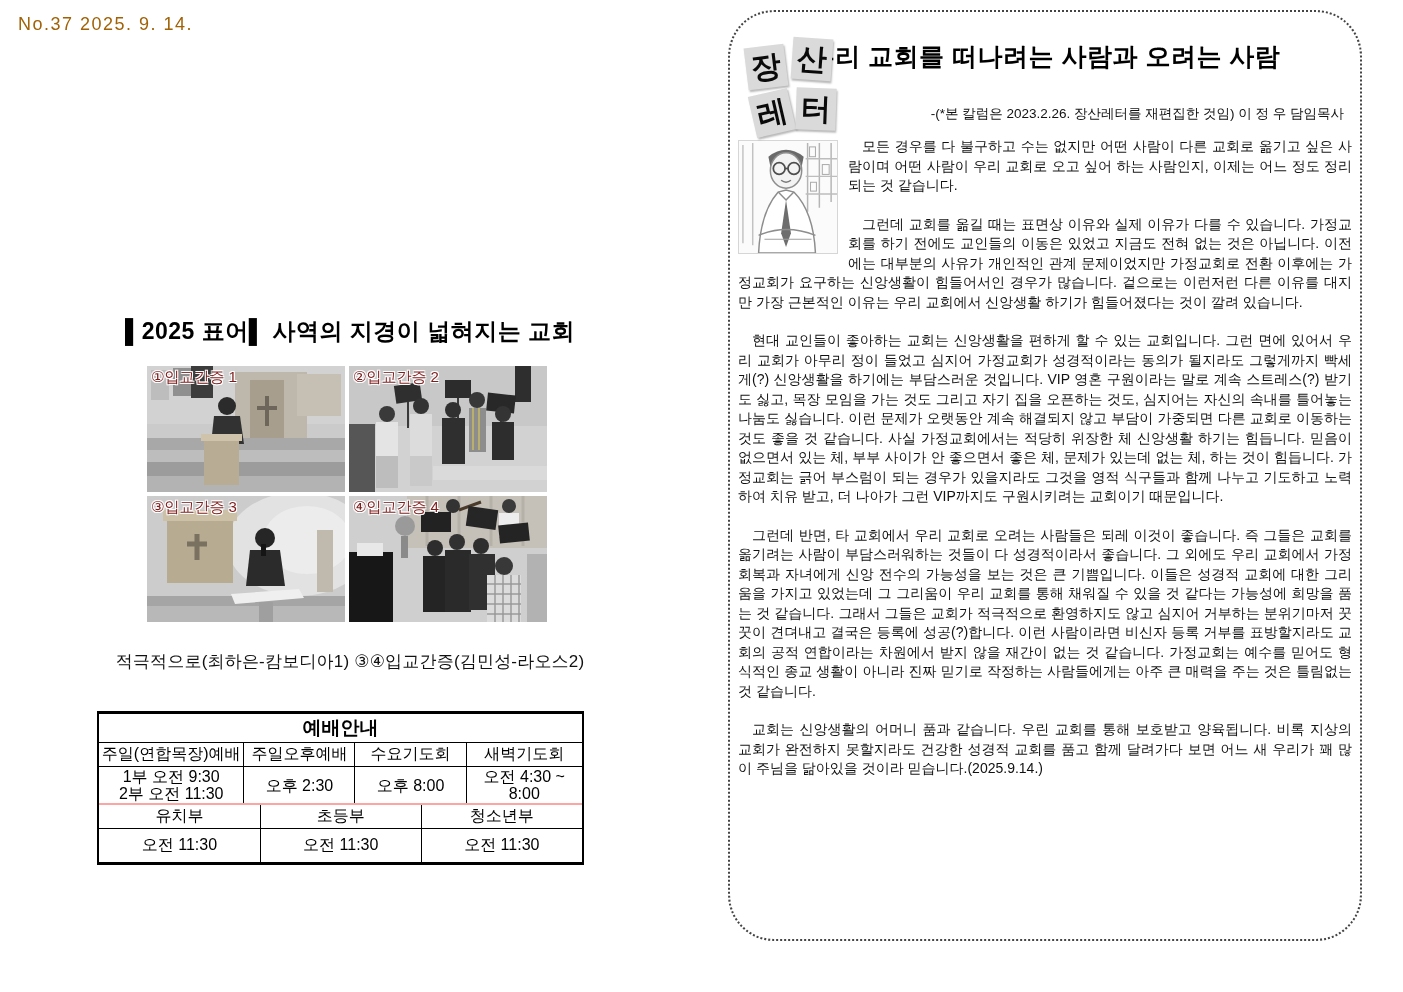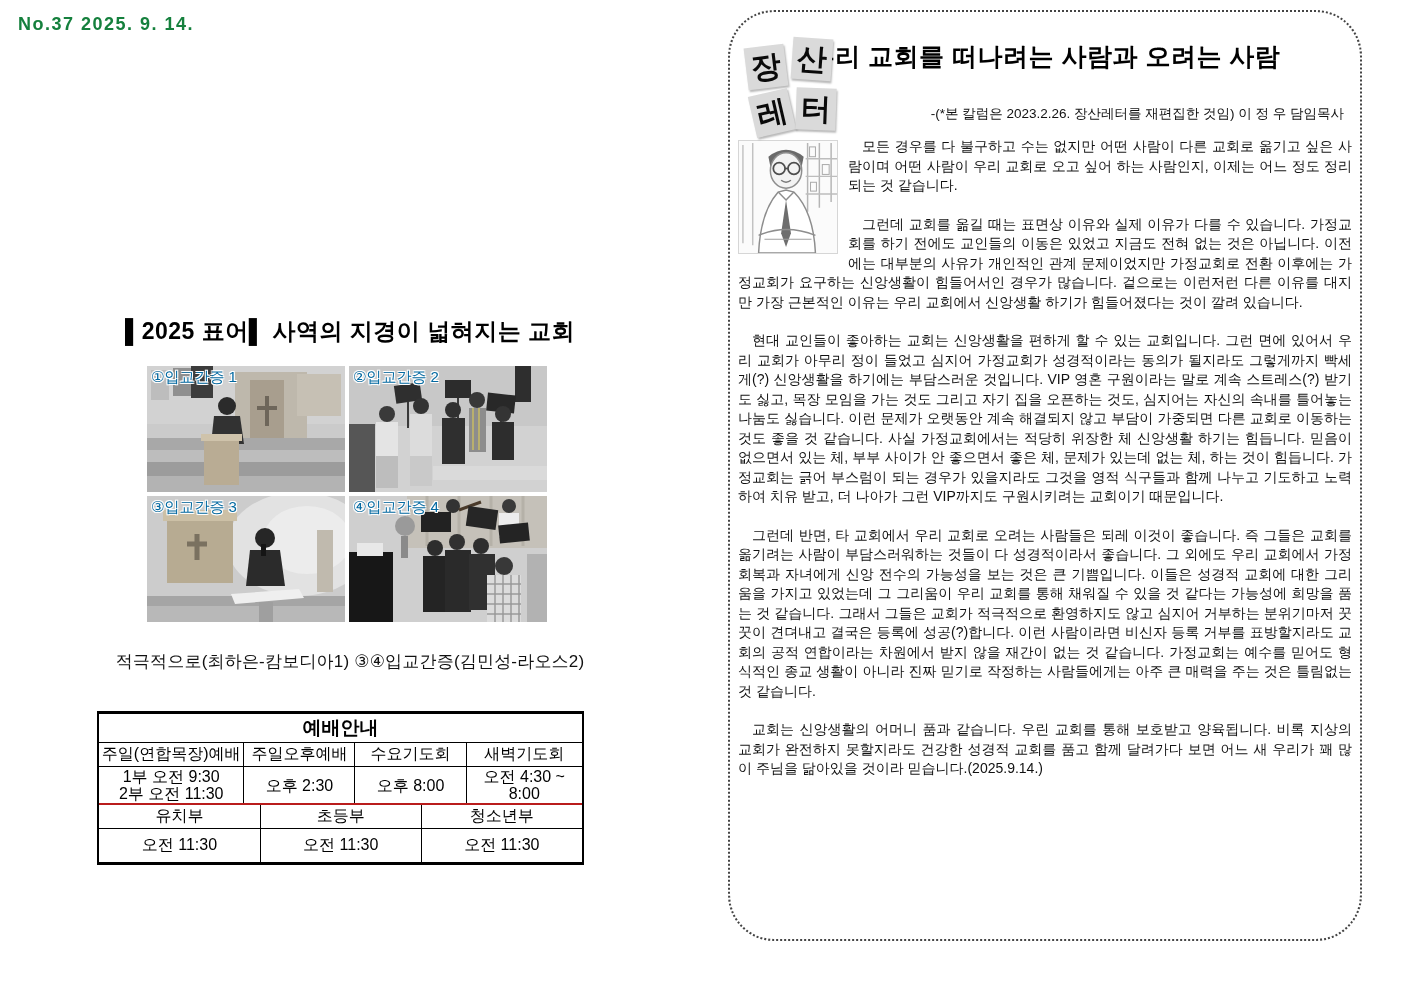--- a/index.html
+++ b/index.html
@@ -1,42 +1,42 @@
 <!DOCTYPE html>
 <html><head>
 <meta charset="utf-8">
 <style>
   * { margin:0; padding:0; box-sizing:border-box; }
   html,body { width:1403px; height:992px; background:#ffffff; overflow:hidden;
               font-family:"Liberation Sans","DejaVu Sans",sans-serif; color:#1a1a1a; }
   .page { position:relative; width:1403px; height:992px; background:#fff; }
 
   
-  .issue-no { position:absolute; left:18px; top:14px; font-size:18px; font-weight:700;
-              letter-spacing:1.5px; color:#15803d; }
+  .issue-no { position:absolute; left:18px; top:14px; font-size:18px; font-weight:400;
+              letter-spacing:1.5px; color:#a16207; }
   .slogan { position:absolute; left:0; top:316px; width:700px; text-align:center;
             font-size:23px; font-weight:bold; letter-spacing:0.5px; color:#000; }
   .photo-grid { position:absolute; left:147px; top:366px; width:399px;
                 display:grid; grid-template-columns:198px 198px; grid-auto-rows:126px; gap:4px; }
   .photo { position:relative; background:#c9c9c9; overflow:hidden; }
   .photo svg { display:block; width:100%; height:100%; }
-  .photo-label { position:absolute; left:4px; top:2px; font-size:15px; font-weight:500; color:#0369a1;
+  .photo-label { position:absolute; left:4px; top:2px; font-size:15px; font-weight:500; color:#7f1d1d;
                  text-shadow:-1px -1px 0 #fff, 1px -1px 0 #fff, -1px 1px 0 #fff, 1px 1px 0 #fff, 0 1px 0 #fff, 0 -1px 0 #fff; }
   .photo-caption { position:absolute; left:0; top:650px; width:700px; text-align:center;
                    font-size:17px; color:#111; letter-spacing:0.2px; }
 
   .worship-wrap { position:absolute; left:97px; top:711px; width:487px;
                   border:2px solid #000; border-top-width:3px; border-bottom-width:3px; background:#fff; }
   .worship-wrap table { width:100%; border-collapse:collapse; table-layout:fixed; }
   .worship-wrap td { text-align:center; vertical-align:middle; font-size:16px; color:#000;
                      padding:1px 2px; }
   .wt-title td { font-size:19px; font-weight:bold; height:24px; border-bottom:1px solid #000;margin-top:23px; }
   .wt-head td { height:21px; border-bottom:1px solid #000; }
   .wt-data td { height:36px; line-height:17px;margin-top:22px; }
-  .wt-dept { border-top:2px solid #b91c1c; }
+  .wt-dept { border-top:2px solid #fca5a5; }
   .wt-dept .wt-head2 td { height:21px; border-bottom:1px solid #000; }
   .wt-dept .wt-data2 td { height:33px; }
   td.vline { border-left:1px solid #000; }
 
   
   .letter-box { position:absolute; left:728px; top:10px; width:634px; height:931px;
                 border:2px dotted #444; border-radius:46px; padding:16px 6px 0 6px; }
   .letter-title { text-align:center; font-size:25px; font-weight:bold; color:#000;
                   margin-top:12px; letter-spacing:0.5px; }
   .letter-byline { text-align:right; font-size:13.5px; color:#111; margin-top:32px; padding-right:10px; }

